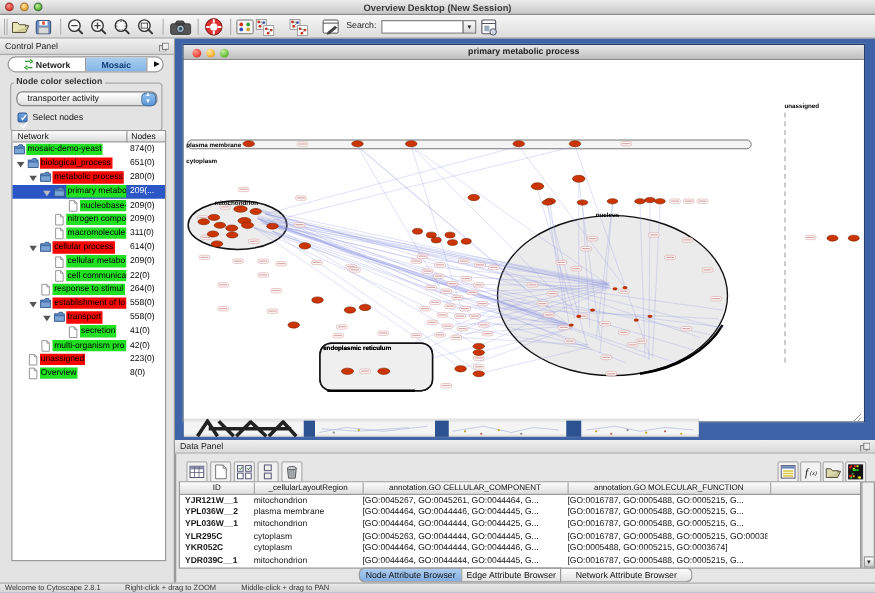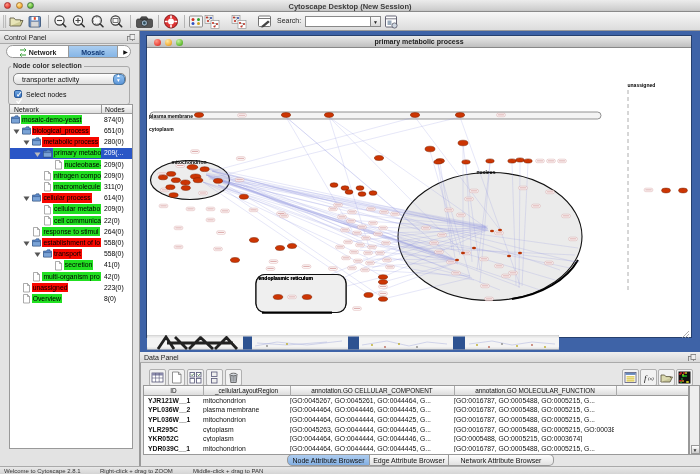--- a/index.html
+++ b/index.html
@@ -83,21 +83,21 @@
 
 #statusbar { position:absolute; left:0; top:466px; width:700px; height:8px; background:linear-gradient(#e8e8e8,#d5d5d5); border-top:1px solid #aaa; font-size:6px; color:#333; }
 #statusbar span { position:absolute; top:0.5px; }
 </style></head>
 <body>
 <div id="app">
   <div id="titlebar">
     <div class="tl" style="left:4px; background:radial-gradient(circle at 35% 30%,#ff9a8a,#ee4b40 60%,#b8241c); border:0.5px solid #a33;"></div>
     <div class="tl" style="left:15.5px; background:radial-gradient(circle at 35% 30%,#ffe9a8,#f6b33d 60%,#c77f1d); border:0.5px solid #a73;"></div>
     <div class="tl" style="left:27px; background:radial-gradient(circle at 35% 30%,#c8f0a0,#6cc23d 60%,#3f8c1e); border:0.5px solid #474;"></div>
-    <div id="title-text">Cytoscape Desktop (New Session)</div>
+    <div id="title-text">Overview Desktop (New Session)</div>
   </div>
   <div id="toolbar">
     <svg width="400" height="19" viewBox="0 0 400 19" style="position:absolute;left:0;top:0;">
 <path d="M3.6 3 v13 M5.6 3 v13" stroke="#aaa" stroke-width="0.8"></path>
 <path d="M10 14 l2.5-5.5 h10.5 l-2.5 5.5 z" fill="#cfcc96" stroke="#55503a" stroke-width="0.8"></path>
 <path d="M10 14 v-8 h4 l1.5 1.8 h5 v1.7" fill="#e8e5b8" stroke="#55503a" stroke-width="0.8"></path>
 <rect x="29" y="4.5" width="11.5" height="10.5" rx="1" fill="#6b8fc4" stroke="#2f4a70" stroke-width="0.8"></rect>
 <rect x="31.5" y="4.8" width="6.5" height="3.6" fill="#fff"></rect>
 <rect x="33.8" y="5.2" width="2" height="2.6" fill="#e04020"></rect>
 <rect x="31" y="9.8" width="7.8" height="5" fill="#d8d8d8" stroke="#888" stroke-width="0.4"></rect>

